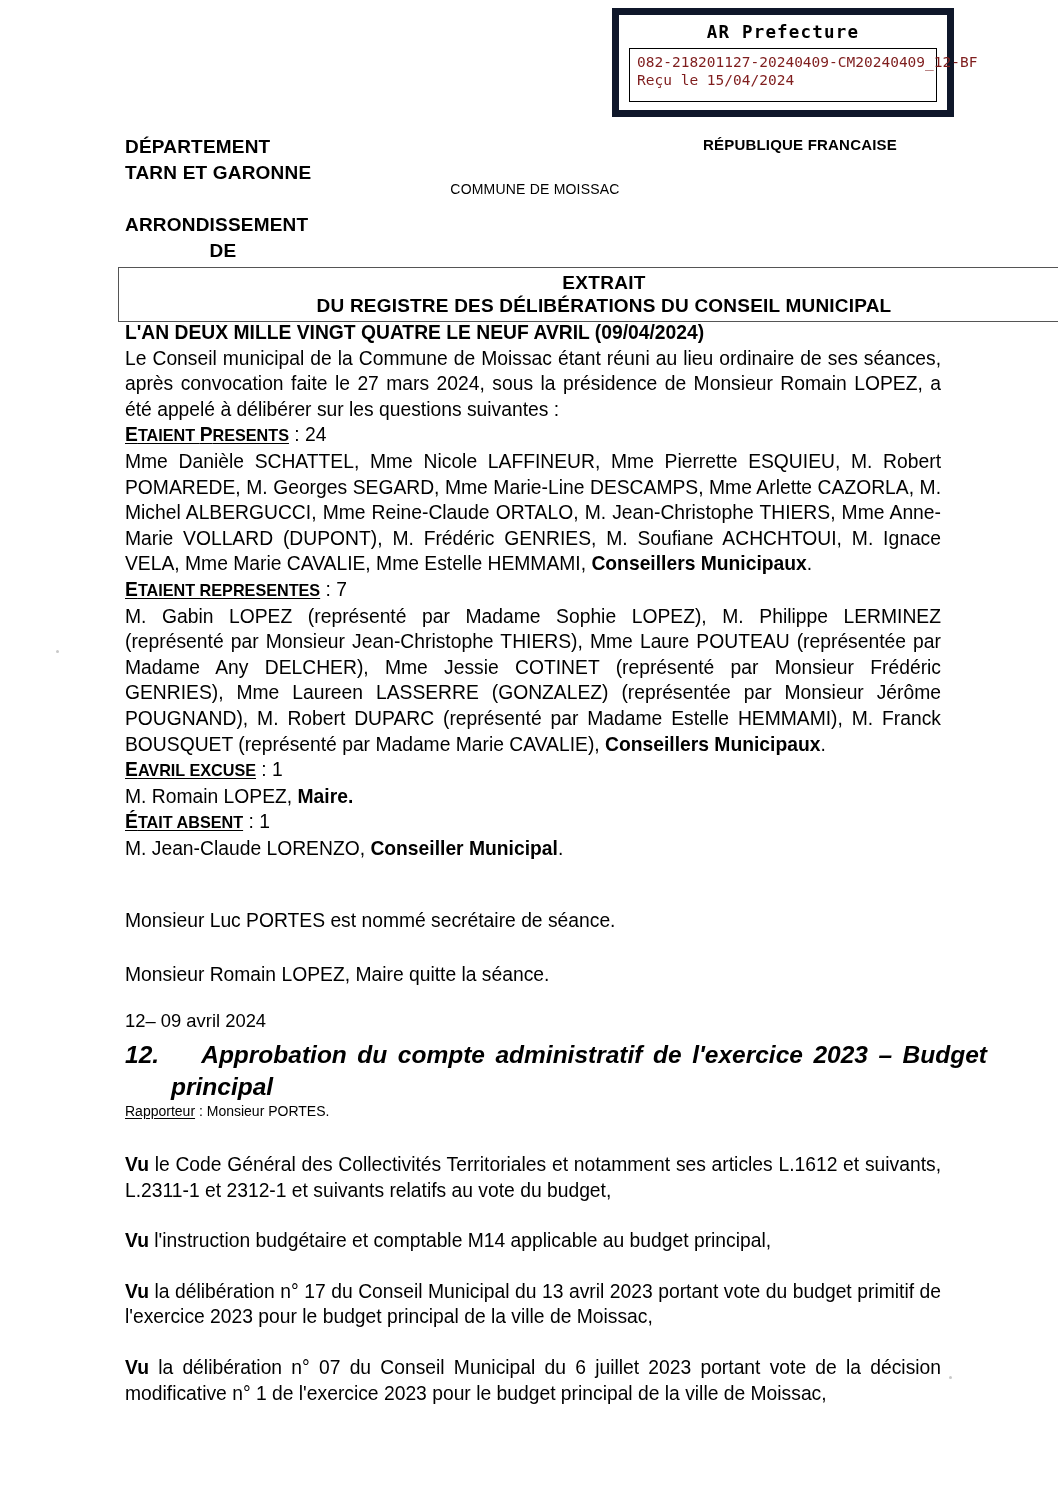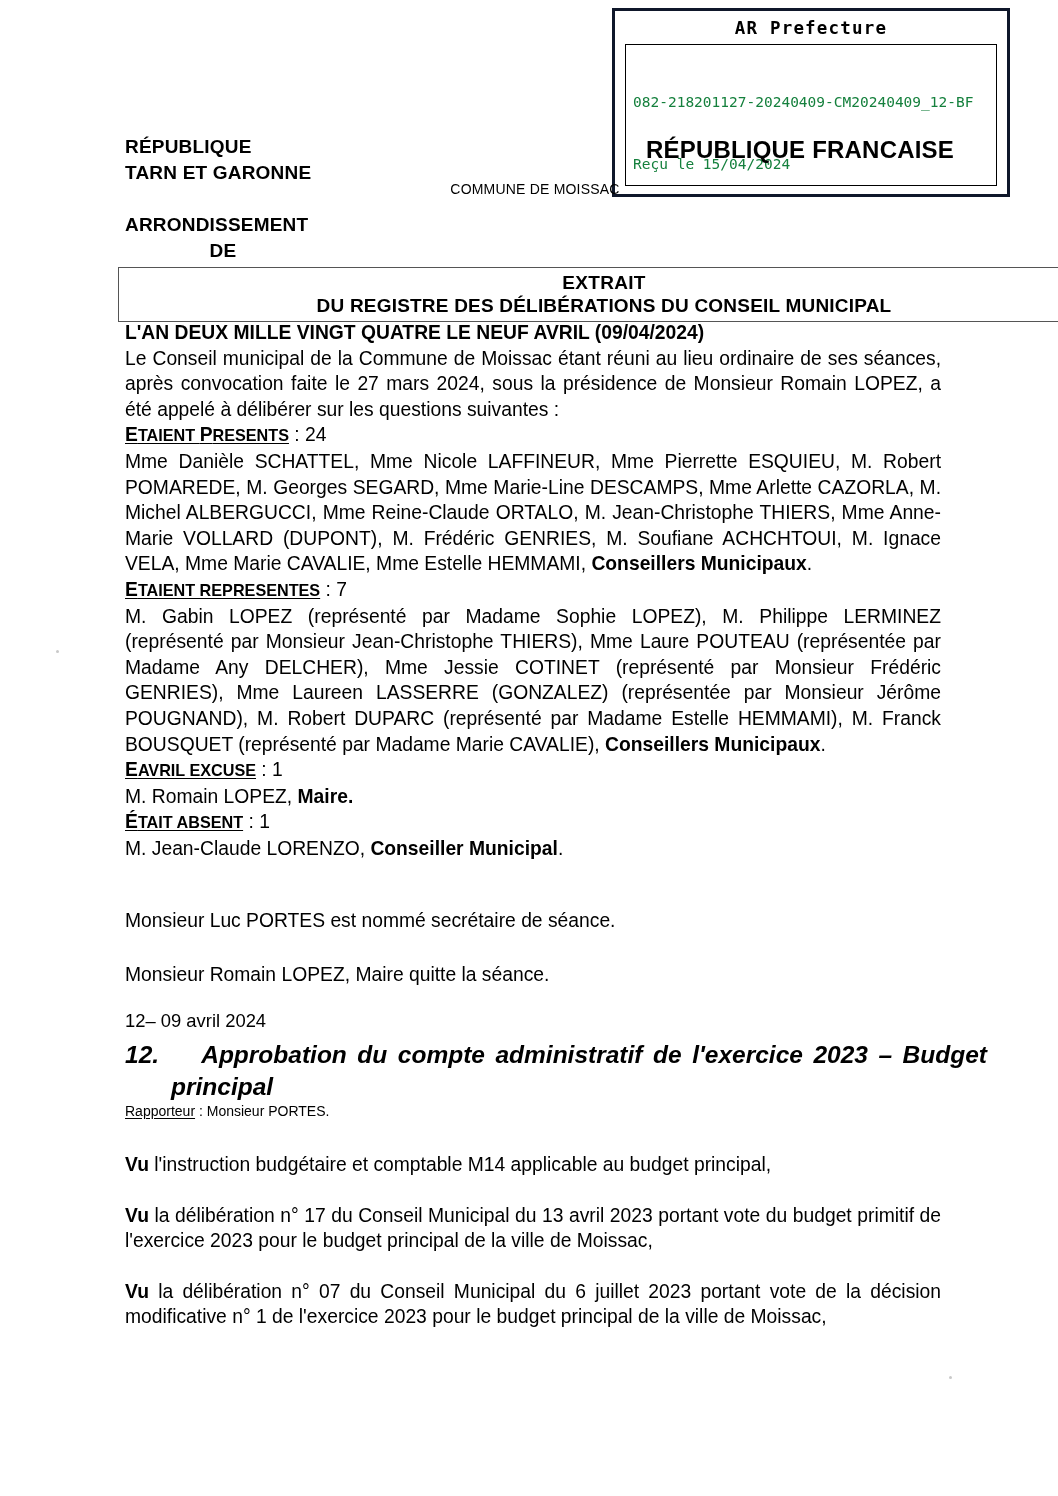--- a/index.html
+++ b/index.html
@@ -14,23 +14,23 @@
     font-family: "Liberation Sans", sans-serif;
     color: #000000;
     overflow: hidden;
   }
 
   
   .ar-stamp {
     position: absolute;
     left: 612px;
     top: 8px;
-    width: 398px;
+    width: 342px;
     box-sizing: border-box;
-    border: 3px solid #0f172a;
+    border: 7px solid #0f172a;
     background: #fff;
     padding: 5px 10px 8px 10px;
   }
   .ar-title {
     font-family: "DejaVu Sans Mono", "Liberation Mono", monospace;
     font-weight: bold;
     font-size: 17.5px;
     text-align: center;
     letter-spacing: 1.2px;
     padding: 2px 0 6px 0;
@@ -38,22 +38,21 @@
   .ar-inner {
     border: 1.6px solid #000;
     padding: 4px 6px 12px 7px;
     background: #fff;
   }
   .ar-line {
     font-family: "DejaVu Sans Mono", "Liberation Mono", monospace;
     font-size: 14.5px;
     line-height: 18px;
     white-space: pre;
-    color: #15803d;
-    margin-top: 44px;
+    color: #7f1d1d;
   }
 
   
   .hdr {
     position: absolute;
     left: 0;
     top: 134px;
     width: 1058px;
     height: 130px;
   }
@@ -68,21 +67,21 @@
   }
   .hdr-left .l3 { margin-top: 26px; }
   .hdr-left .ctr { text-align: center; width: 196px; }
   .hdr-rf {
     position: absolute;
     left: 620px;
     top: 2px;
     width: 360px;
     text-align: center;
     font-weight: bold;
-    font-size: 24px;
+    font-size: 15px;
     letter-spacing: 0.2px;
   }
   .hdr-commune {
     position: absolute;
     left: 300px;
     top: 47px;
     width: 470px;
     text-align: center;
     font-weight: normal;
     font-size: 14px;
@@ -201,21 +200,21 @@
 <div class="ar-stamp">
   <div class="ar-title">AR Prefecture</div>
   <div class="ar-inner">
     <div class="ar-line">082-218201127-20240409-CM20240409_12-BF</div>
     <div class="ar-line">Reçu le 15/04/2024</div>
   </div>
 </div>
 
 <div class="hdr">
   <div class="hdr-left">
-    <div>RÉPUBLIQUE</div>
+    <div>DÉPARTEMENT</div>
     <div>TARN ET GARONNE</div>
     <div class="l3">ARRONDISSEMENT</div>
     <div class="ctr">DE</div>
     <div>CASTELSARRASIN</div>
   </div>
   <div class="hdr-rf">RÉPUBLIQUE FRANCAISE</div>
   <div class="hdr-commune">COMMUNE DE MOISSAC</div>
 </div>
 
 <div class="extrait-box">
@@ -251,19 +250,20 @@
   <p class="p nojust blanknote2">Monsieur Romain LOPEZ, Maire quitte la séance.</p>
 </div>
 
 <div class="delib-ref">12– 09 avril 2024</div>
 
 <div class="delib-title"><span class="num">12.</span>&nbsp;&nbsp;&nbsp;&nbsp;<span>Approbation du compte administratif de l'exercice 2023 – Budget principal</span></div>
 
 <div class="rapporteur"><u>Rapporteur</u><span> : Monsieur PORTES.</span></div>
 
 <div class="vus">
+  <p class="vu"><span class="bold">Vu</span><span> le Code Général des Collectivités Territoriales et notamment ses articles L.1612 et suivants, L.2311-1 et 2312-1 et suivants relatifs au vote du budget,</span></p>
   <p class="vu"><span class="bold">Vu</span><span> l'instruction budgétaire et comptable M14 applicable au budget principal,</span></p>
   <p class="vu"><span class="bold">Vu</span><span> la délibération n° 17 du Conseil Municipal du 13 avril 2023 portant vote du budget primitif de l'exercice 2023 pour le budget principal de la ville de Moissac,</span></p>
   <p class="vu"><span class="bold">Vu</span><span> la délibération n° 07 du Conseil Municipal du 6 juillet 2023 portant vote de la décision modificative n° 1 de l'exercice 2023 pour le budget principal de la ville de Moissac,</span></p>
 </div>
 
 <div class="scan-speck" style="left:56px; top:650px;"></div>
 <div class="scan-speck" style="left:949px; top:1376px;"></div>
 
 </body></html>

